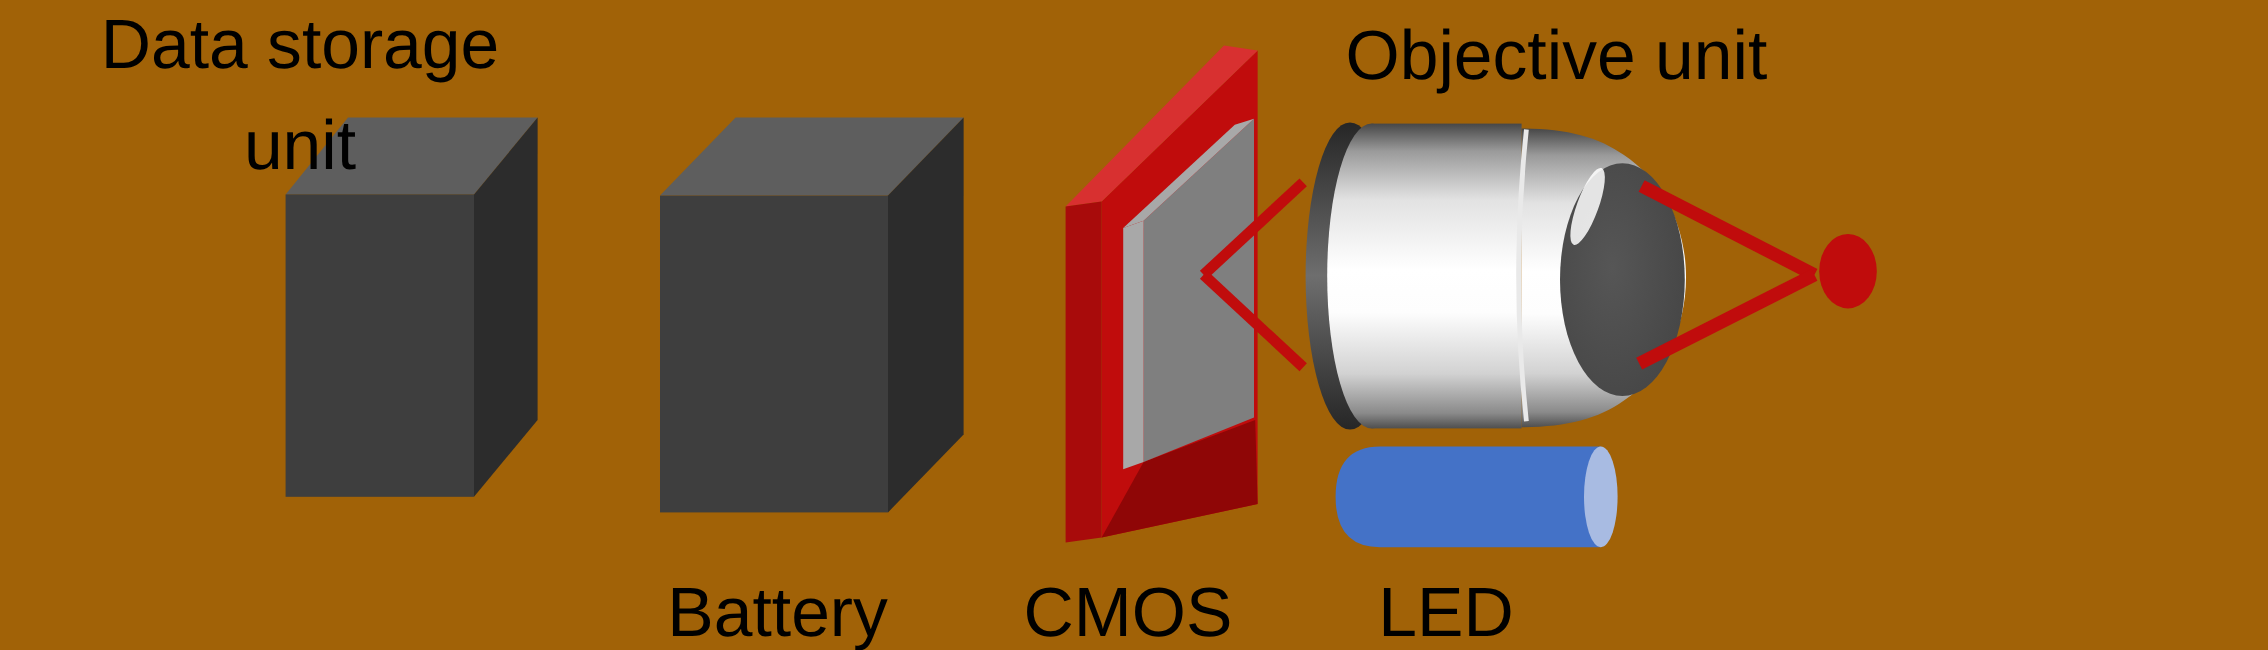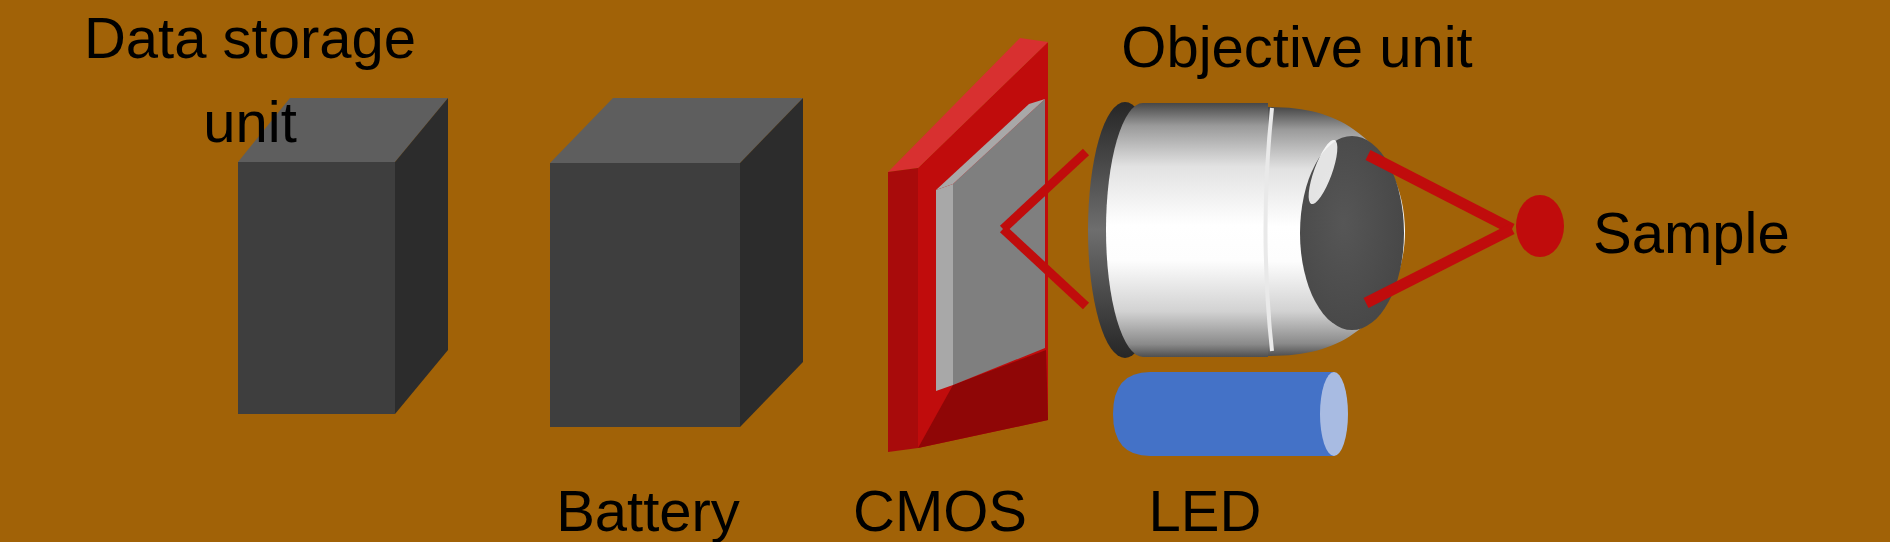--- a/index.html
+++ b/index.html
@@ -103,15 +103,14 @@
 unit</div>
 
   <div class="label center" style="left:1297px; top:6px;">Objective unit</div>
 
   <div class="label center" style="left:648px; top:470px;">Battery</div>
 
   <div class="label center" style="left:940px; top:470px;">CMOS</div>
 
   <div class="label center" style="left:1205px; top:470px;">LED</div>
 
-  <div class="label" style="left:1593px; top:192px;">Sample</div>
 
 </div>
 
 </body></html>

